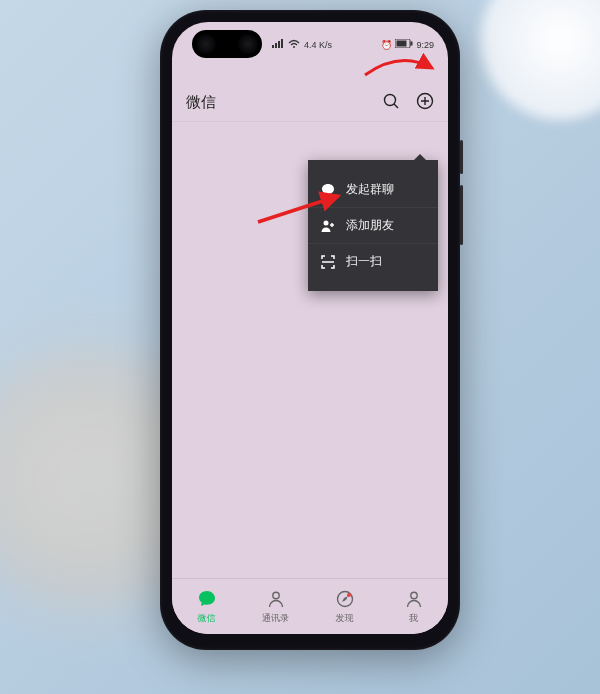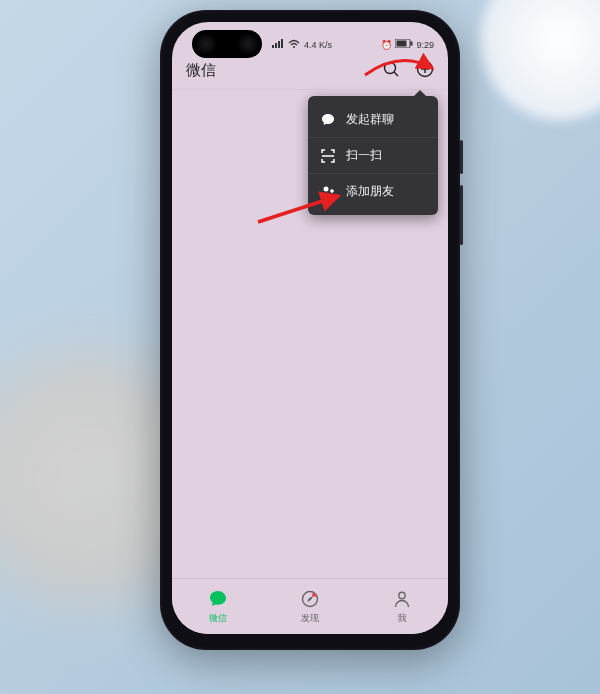--- a/index.html
+++ b/index.html
@@ -39,41 +39,41 @@
     width: 20px; height: 20px; border-radius: 50%;
     background: radial-gradient(circle, #1a1a1c 0%, #050507 70%);
   }
   .camera-pill::before { left: 4px; }
   .camera-pill::after  { right: 4px; }
   .screen {
     width: 100%; height: 100%;
     background: #e1d0e0;
     border-radius: 36px; overflow: hidden;
     position: relative;
-    display: flex; flex-direction: column;
+    display: flex; flex-direction: column; gap: 32px;
   }
   .status-bar {
     height: 30px; display: flex; align-items: flex-end;
     justify-content: space-between;
     padding: 0 14px 2px 100px; font-size: 9px; color: #333;
   }
   .status-left { display: flex; align-items: center; gap: 4px; }
   .status-right { display: flex; align-items: center; gap: 3px; }
   .header {
     height: 38px; display: flex; align-items: center;
     justify-content: space-between; padding: 0 14px;
     border-bottom: 1px solid rgba(0,0,0,.04);
   }
   .header-title { font-size: 15px; font-weight: 500; color: #222; }
   .header-icons { display: flex; gap: 16px; align-items: center; }
   .content { flex: 1; position: relative; }
   .dropdown {
     position: absolute; right: 10px; top: 6px;
     width: 130px; background: #343438;
-    border-radius: 6px; padding: 6px 0;
+    border-radius: 0; padding: 12px 0;
     box-shadow: 0 4px 14px rgba(0,0,0,.4);
   }
   .dropdown::before {
     content: ""; position: absolute; right: 12px; top: -6px;
     border-left: 6px solid transparent;
     border-right: 6px solid transparent;
     border-bottom: 6px solid #343438;
   }
   .dropdown-item {
     display: flex; align-items: center; gap: 10px;
@@ -177,47 +177,56 @@
           <span class="dd-icon">
             <svg width="16" height="16" viewBox="0 0 16 16">
                 <path fill="#fff" d="M8 2C4.5 2 2 4.2 2 7c0 1.5.8 2.9 2 3.8L3.5 13l2.8-1.2c.5.1 1.1.2 1.7.2 3.5 0 6-2.2 6-5S11.5 2 8 2z"></path>
               </svg>
           </span>
           <span>发起群聊</span>
         </div>
         <div class="dropdown-item">
           <span class="dd-icon">
             <svg width="16" height="16" viewBox="0 0 16 16">
-                <path fill="none" stroke="#fff" stroke-width="1.5" d="M2 5V2h3M14 5V2h-3M2 11v3h3M14 11v3h-3"></path>
-                <line x1="2" y1="8" x2="14" y2="8" stroke="#fff" stroke-width="1.5"></line>
-              </svg>
-          </span>
-          <span>扫一扫</span>
-        </div>
-        <div class="dropdown-item">
-          <span class="dd-icon">
-            <svg width="16" height="16" viewBox="0 0 16 16">
                 <circle cx="6" cy="5" r="2.5" fill="#fff"></circle>
                 <path fill="#fff" d="M1.5 14c0-2.5 2-4.5 4.5-4.5s4.5 2 4.5 4.5z"></path>
                 <path stroke="#fff" stroke-width="1.5" d="M12 5v4M10 7h4"></path>
               </svg>
           </span>
           <span>添加朋友</span>
         </div>
+        <div class="dropdown-item">
+          <span class="dd-icon">
+            <svg width="16" height="16" viewBox="0 0 16 16">
+                <path fill="none" stroke="#fff" stroke-width="1.5" d="M2 5V2h3M14 5V2h-3M2 11v3h3M14 11v3h-3"></path>
+                <line x1="2" y1="8" x2="14" y2="8" stroke="#fff" stroke-width="1.5"></line>
+              </svg>
+          </span>
+          <span>扫一扫</span>
+        </div>
       </div>
     </div>
 
     <div class="tabbar">
       <div class="tab active">
         <span class="tab-icon">
           <svg width="22" height="22" viewBox="0 0 22 22">
               <path fill="#07c160" d="M11 3C6.5 3 3 5.9 3 9.5c0 2 1 3.8 2.7 5L5 18l3.6-1.6c.8.2 1.6.3 2.4.3 4.5 0 8-2.9 8-6.5S15.5 3 11 3z"></path>
             </svg>
         </span>
         <span>微信</span>
+      </div>
+      <div class="tab">
+        <span class="tab-icon">
+          <svg width="22" height="22" viewBox="0 0 22 22">
+              <circle cx="11" cy="7.5" r="3.2" fill="none" stroke="#666" stroke-width="1.4"></circle>
+              <path d="M4.5 19c0-3.6 2.9-6.5 6.5-6.5s6.5 2.9 6.5 6.5" fill="none" stroke="#666" stroke-width="1.4"></path>
+            </svg>
+        </span>
+        <span>通讯录</span>
       </div>
       <div class="tab">
         <span class="tab-icon">
           <svg width="22" height="22" viewBox="0 0 22 22">
               <circle cx="11" cy="11" r="7.5" fill="none" stroke="#666" stroke-width="1.4"></circle>
               <path d="M14 8l-2 4-4 2 2-4z" fill="#666"></path>
               <circle cx="15" cy="7" r="2" fill="#e64340"></circle>
             </svg>
         </span>
         <span>发现</span>

